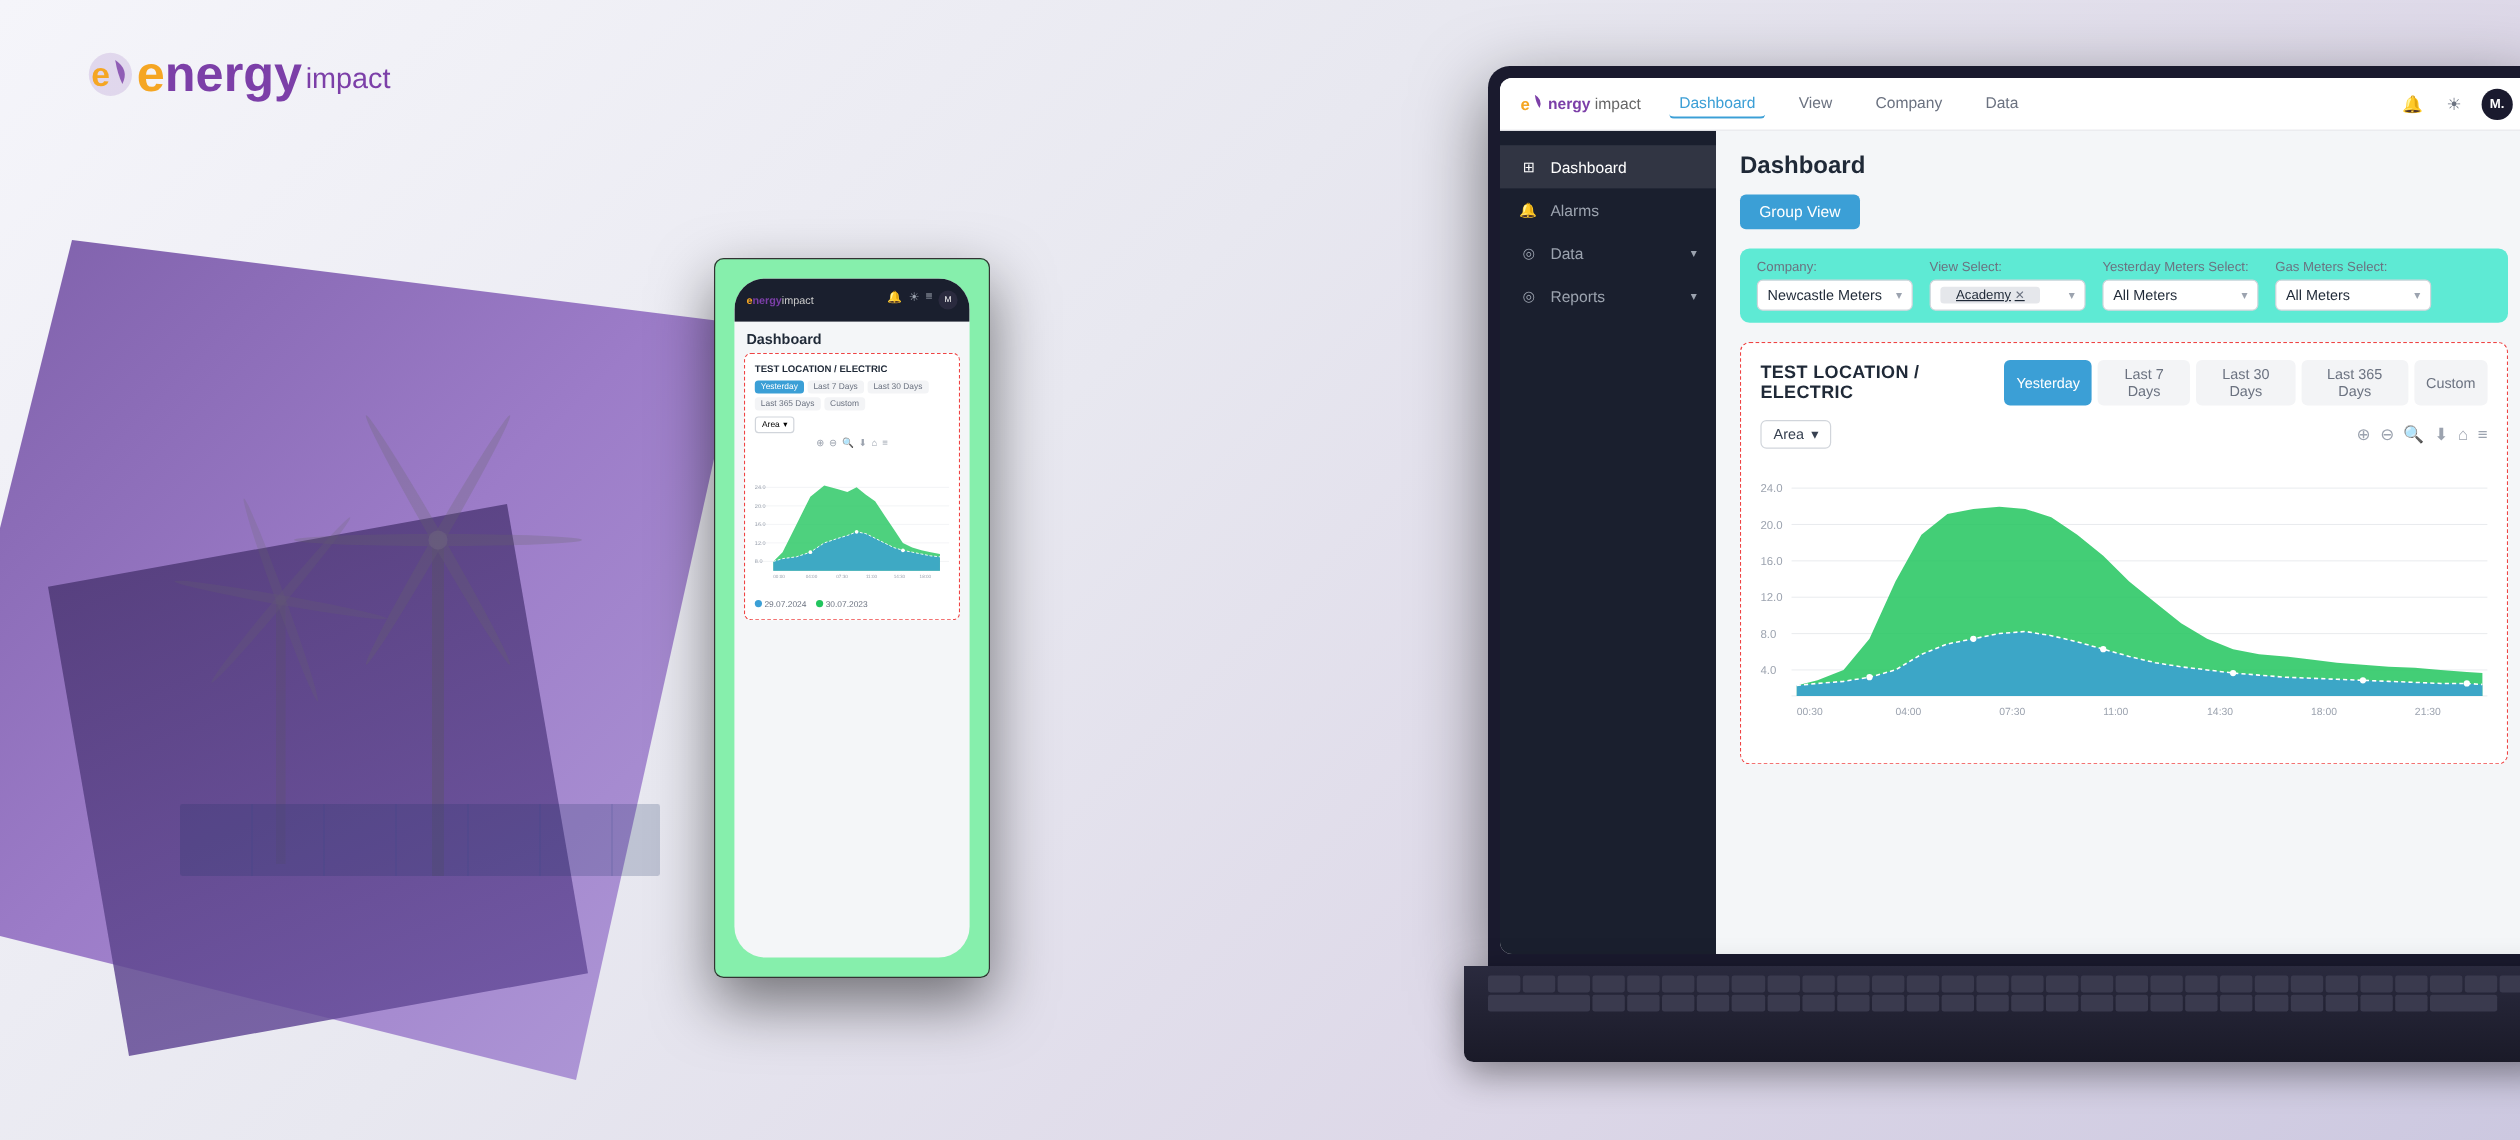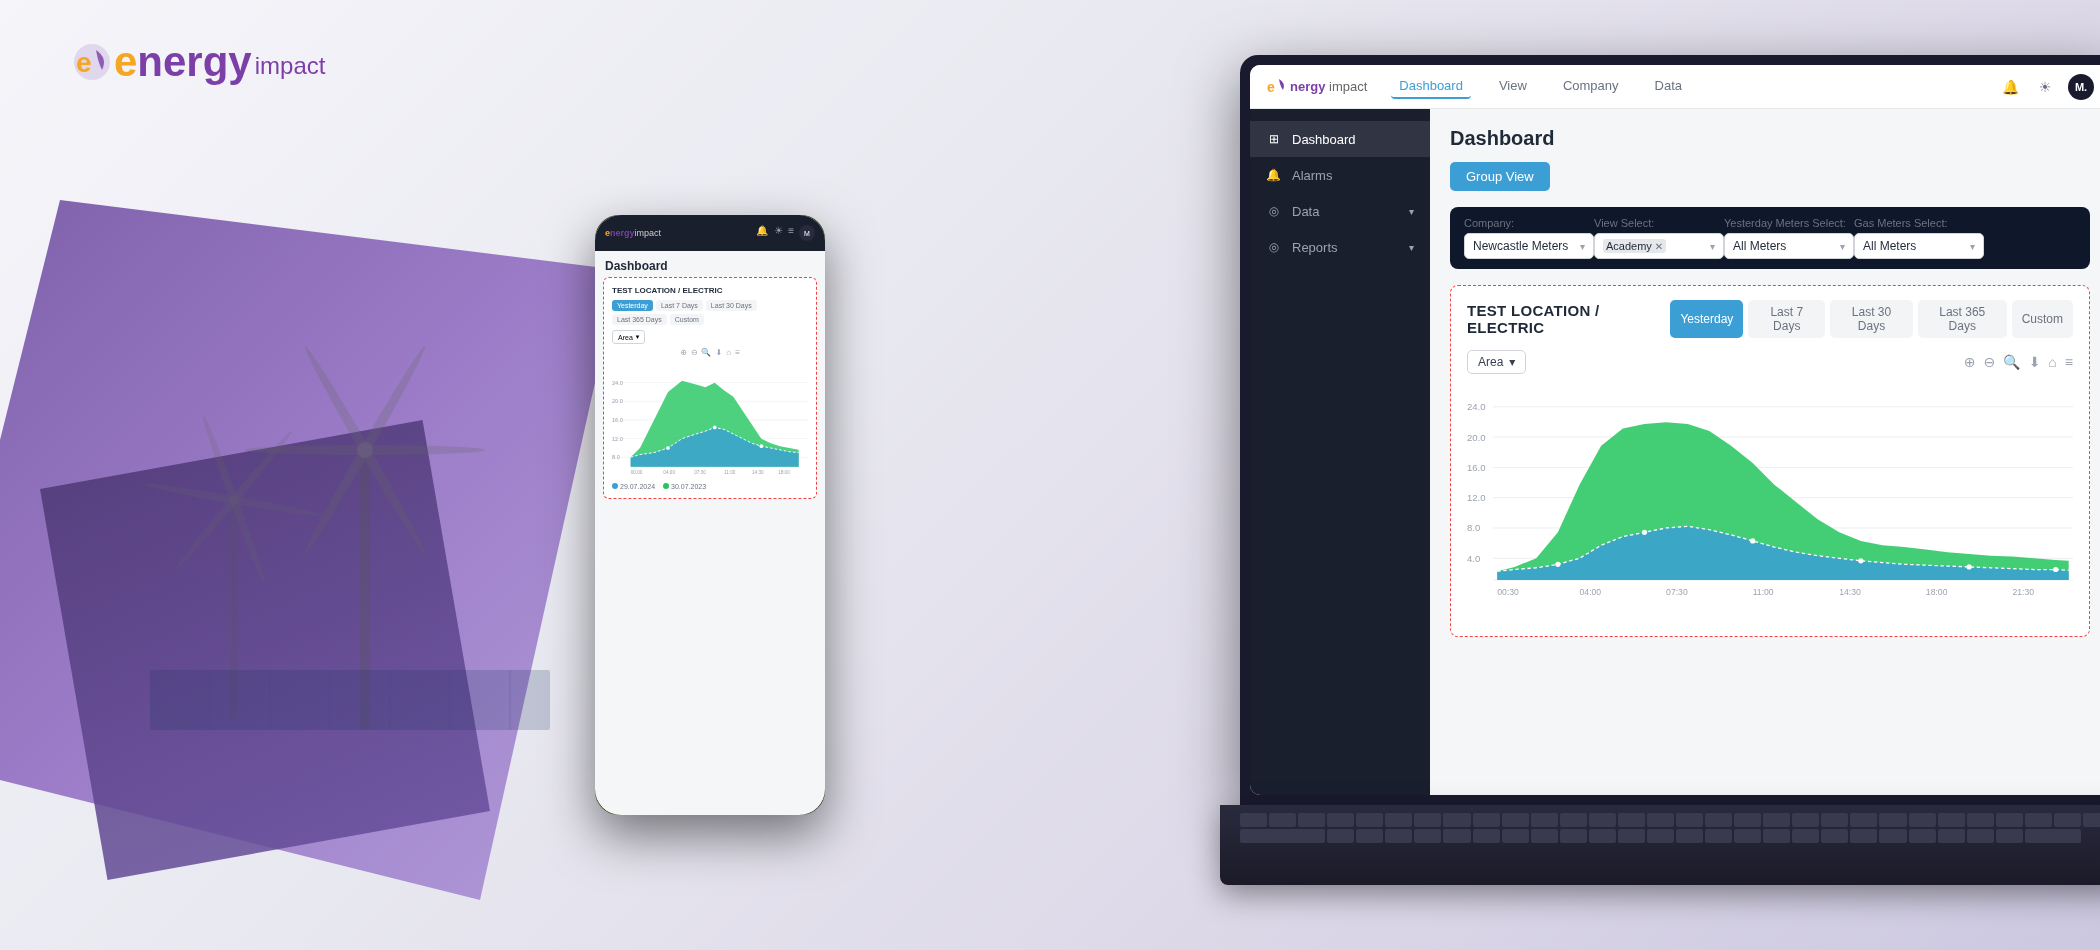--- a/index.html
+++ b/index.html
@@ -245,22 +245,23 @@
       border-radius: 5px;
       font-size: 13px;
       font-weight: 500;
       cursor: pointer;
       margin-bottom: 16px;
     }
 
     
     .filter-row {
       display: flex;
+      gap: 14px;
       margin-bottom: 16px;
-      background: #0f172a;
+      background: #5eead4;
       padding: 10px 14px;
       border-radius: 8px;
       align-items: center;
     }
     .filter-group {
       display: flex;
       flex-direction: column;
       gap: 4px;
     }
     .filter-label {
@@ -281,25 +282,26 @@
       cursor: pointer;
     }
     .filter-select .chevron {
       margin-left: auto;
       color: #9ca3af;
       font-size: 10px;
     }
     .tag {
       background: #e5e7eb;
       border-radius: 3px;
-      padding: 1px 3px;
+      padding: 1px 13px;
       font-size: 11px;
       display: flex;
       align-items: flex-end;
       gap: 3px;
+      text-decoration: underline;
     }
     .tag-x {
       cursor: pointer;
       color: #6b7280;
       font-size: 10px;
     }
 
     
     .chart-card {
       background: white;
@@ -372,23 +374,23 @@
       position: absolute;
       left: 595px;
       top: 215px;
       width: 230px;
       height: 600px;
       z-index: 10;
     }
     .phone-outer {
       width: 100%;
       height: 100%;
-      background: #bef264;
-      border-radius: 24px;
-      padding: 0;
+      background: #86efac;
+      border-radius: 8px;
+      padding: 17px;
       box-shadow: 0 20px 50px rgba(0,0,0,0.5), inset 0 0 0 1px #333;
     }
     .phone-screen {
       width: 100%;
       height: 100%;
       background: #f4f6f8;
       border-radius: 26px;
       overflow: hidden;
       display: flex;
       flex-direction: column;

